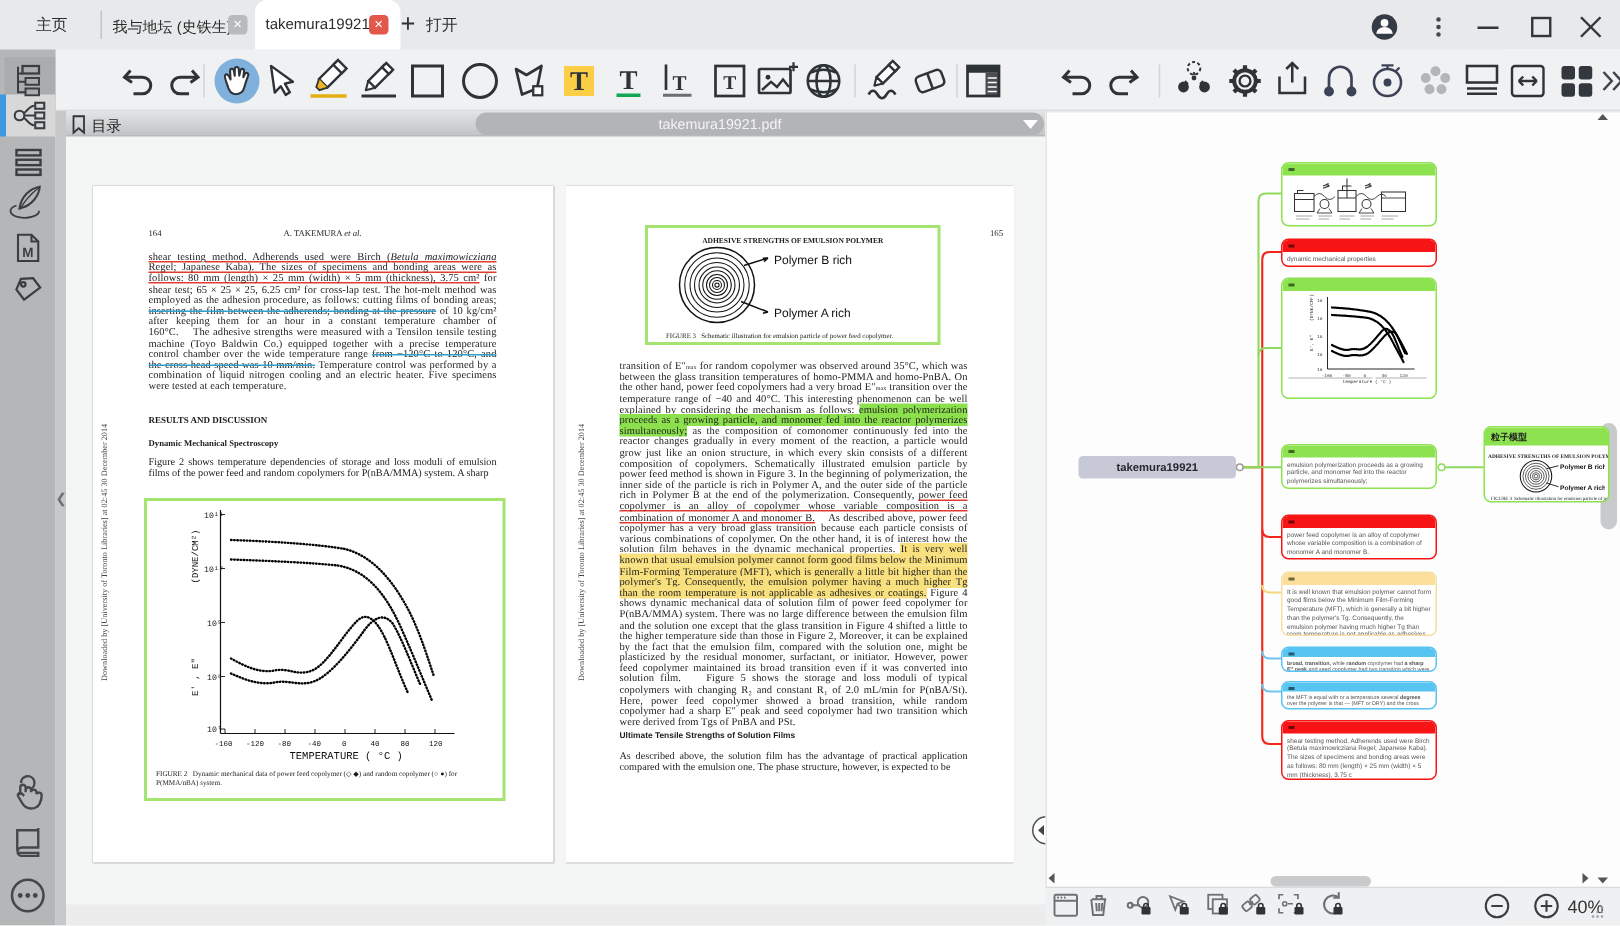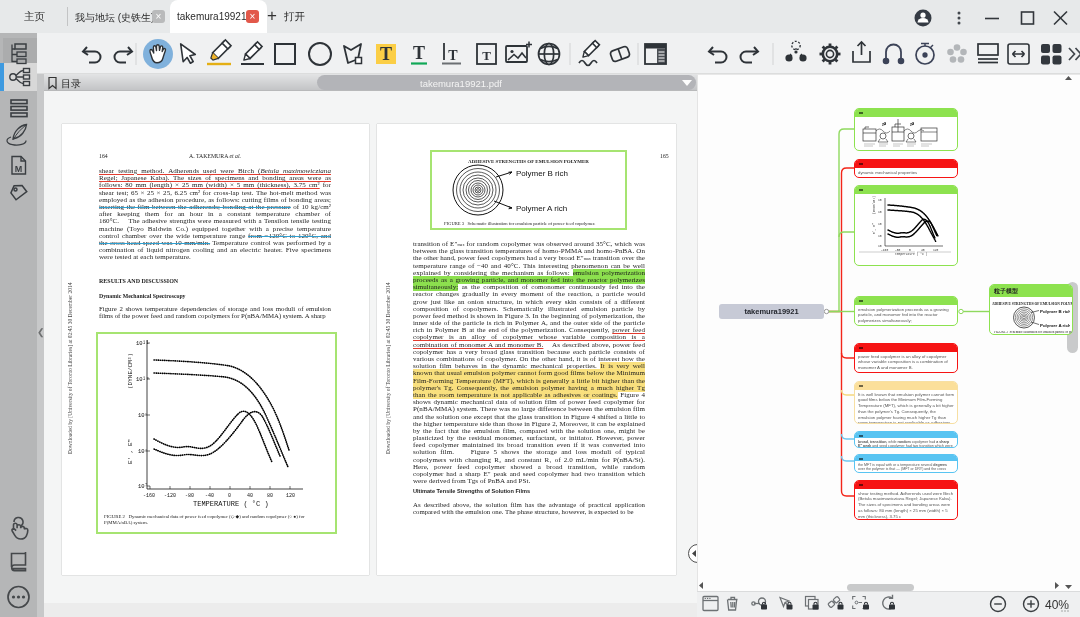--- a/index.html
+++ b/index.html
@@ -321,21 +321,21 @@
     </g>
   </svg>
 
   <div class="abs" id="pdfpanel">
     <div class="abs" id="pdfheader"></div>
     <div class="abs" id="pdfpill"></div>
     <svg class="abs" style="left:2px; top:2px;" width="14" height="14" viewBox="0 0 14 14">
         <path d="M3,1.5 h7 v11 l-3.5,-3 l-3.5,3 z" fill="none" stroke="#333" stroke-width="1.2"></path>
       </svg>
     <div class="abs" style="left:17px; top:3px; font-size:10px; color:#1e1e1e;">目录</div>
-    <div class="abs" style="left:376px; top:3.5px; width:120px; font-size:9.5px; color:#f4f4f4; ">takemura19921.pdf</div>
+    <div class="abs" style="left:376px; top:3.5px; width:120px; font-size:9.5px; color:#f4f4f4; text-align:center;">takemura19921.pdf</div>
     <div class="abs" style="left:638px; top:6px; width:0; height:0; border-left:5px solid transparent; border-right:5px solid transparent; border-top:6px solid #fdfdfd;"></div>
     <div class="abs page" id="pageL">
       <div class="abs rot" style="left:5px; top:330px;">Downloaded by [University of Toronto Libraries] at 02:45 30 December 2014</div>
       <div class="abs ptext" style="left:37px; top:29px; width:232px; font-size:5.8px;">164</div>
       <div class="abs ptext" style="left:37px; top:29px; width:232px; text-align:center; font-size:5.8px;">A. TAKEMURA <i>et al.</i></div>
       <div class="abs ptext" style="left:37px; top:44px; width:232px; font-size:7px; letter-spacing:0.06px;"><span class="ulr">shear testing method.  Adherends used were Birch (<i>Betula maximowicziana</i> Regel; Japanese Kaba). The sizes of specimens and bonding areas were as follows: 80 mm (length) × 25 mm (width) × 5 mm (thickness), 3.75 cm²</span> for shear test; 65 × 25 × 25, 6.25 cm² for cross-lap test. The hot-melt method was employed as the adhesion procedure, as follows: cutting films of bonding areas; <span class="stb">inserting the film between the adherends; bonding at the pressure</span> of 10 kg/cm² after keeping them for an hour in a constant temperature chamber of 160°C.&nbsp;&nbsp;&nbsp;&nbsp;The adhesive strengths were measured with a Tensilon tensile testing machine (Toyo Baldwin Co.) equipped together with a precise temperature control chamber over the wide temperature range <span class="stb">from −120°C to 120°C, and the cross-head speed was 10 mm/min.</span> Temperature control was performed by a combination of liquid nitrogen cooling and an electric heater. Five specimens were tested at each temperature.</div>
       <div class="abs ptext bold" style="left:37px; top:154px; width:232px; font-size:6px;">RESULTS AND DISCUSSION</div>
       <div class="abs ptext bold" style="left:37px; top:169px; width:232px; font-size:5.8px;">Dynamic Mechanical Spectroscopy</div>
       <div class="abs ptext" style="left:37px; top:181px; width:232px;">Figure 2 shows temperature dependencies of storage and loss moduli of emulsion films of the power feed and random copolymers for P(nBA/MMA) system. A sharp</div>
       <div class="abs greenbox" style="left:34px; top:208px; width:241px; height:202px; background:#fff;">

